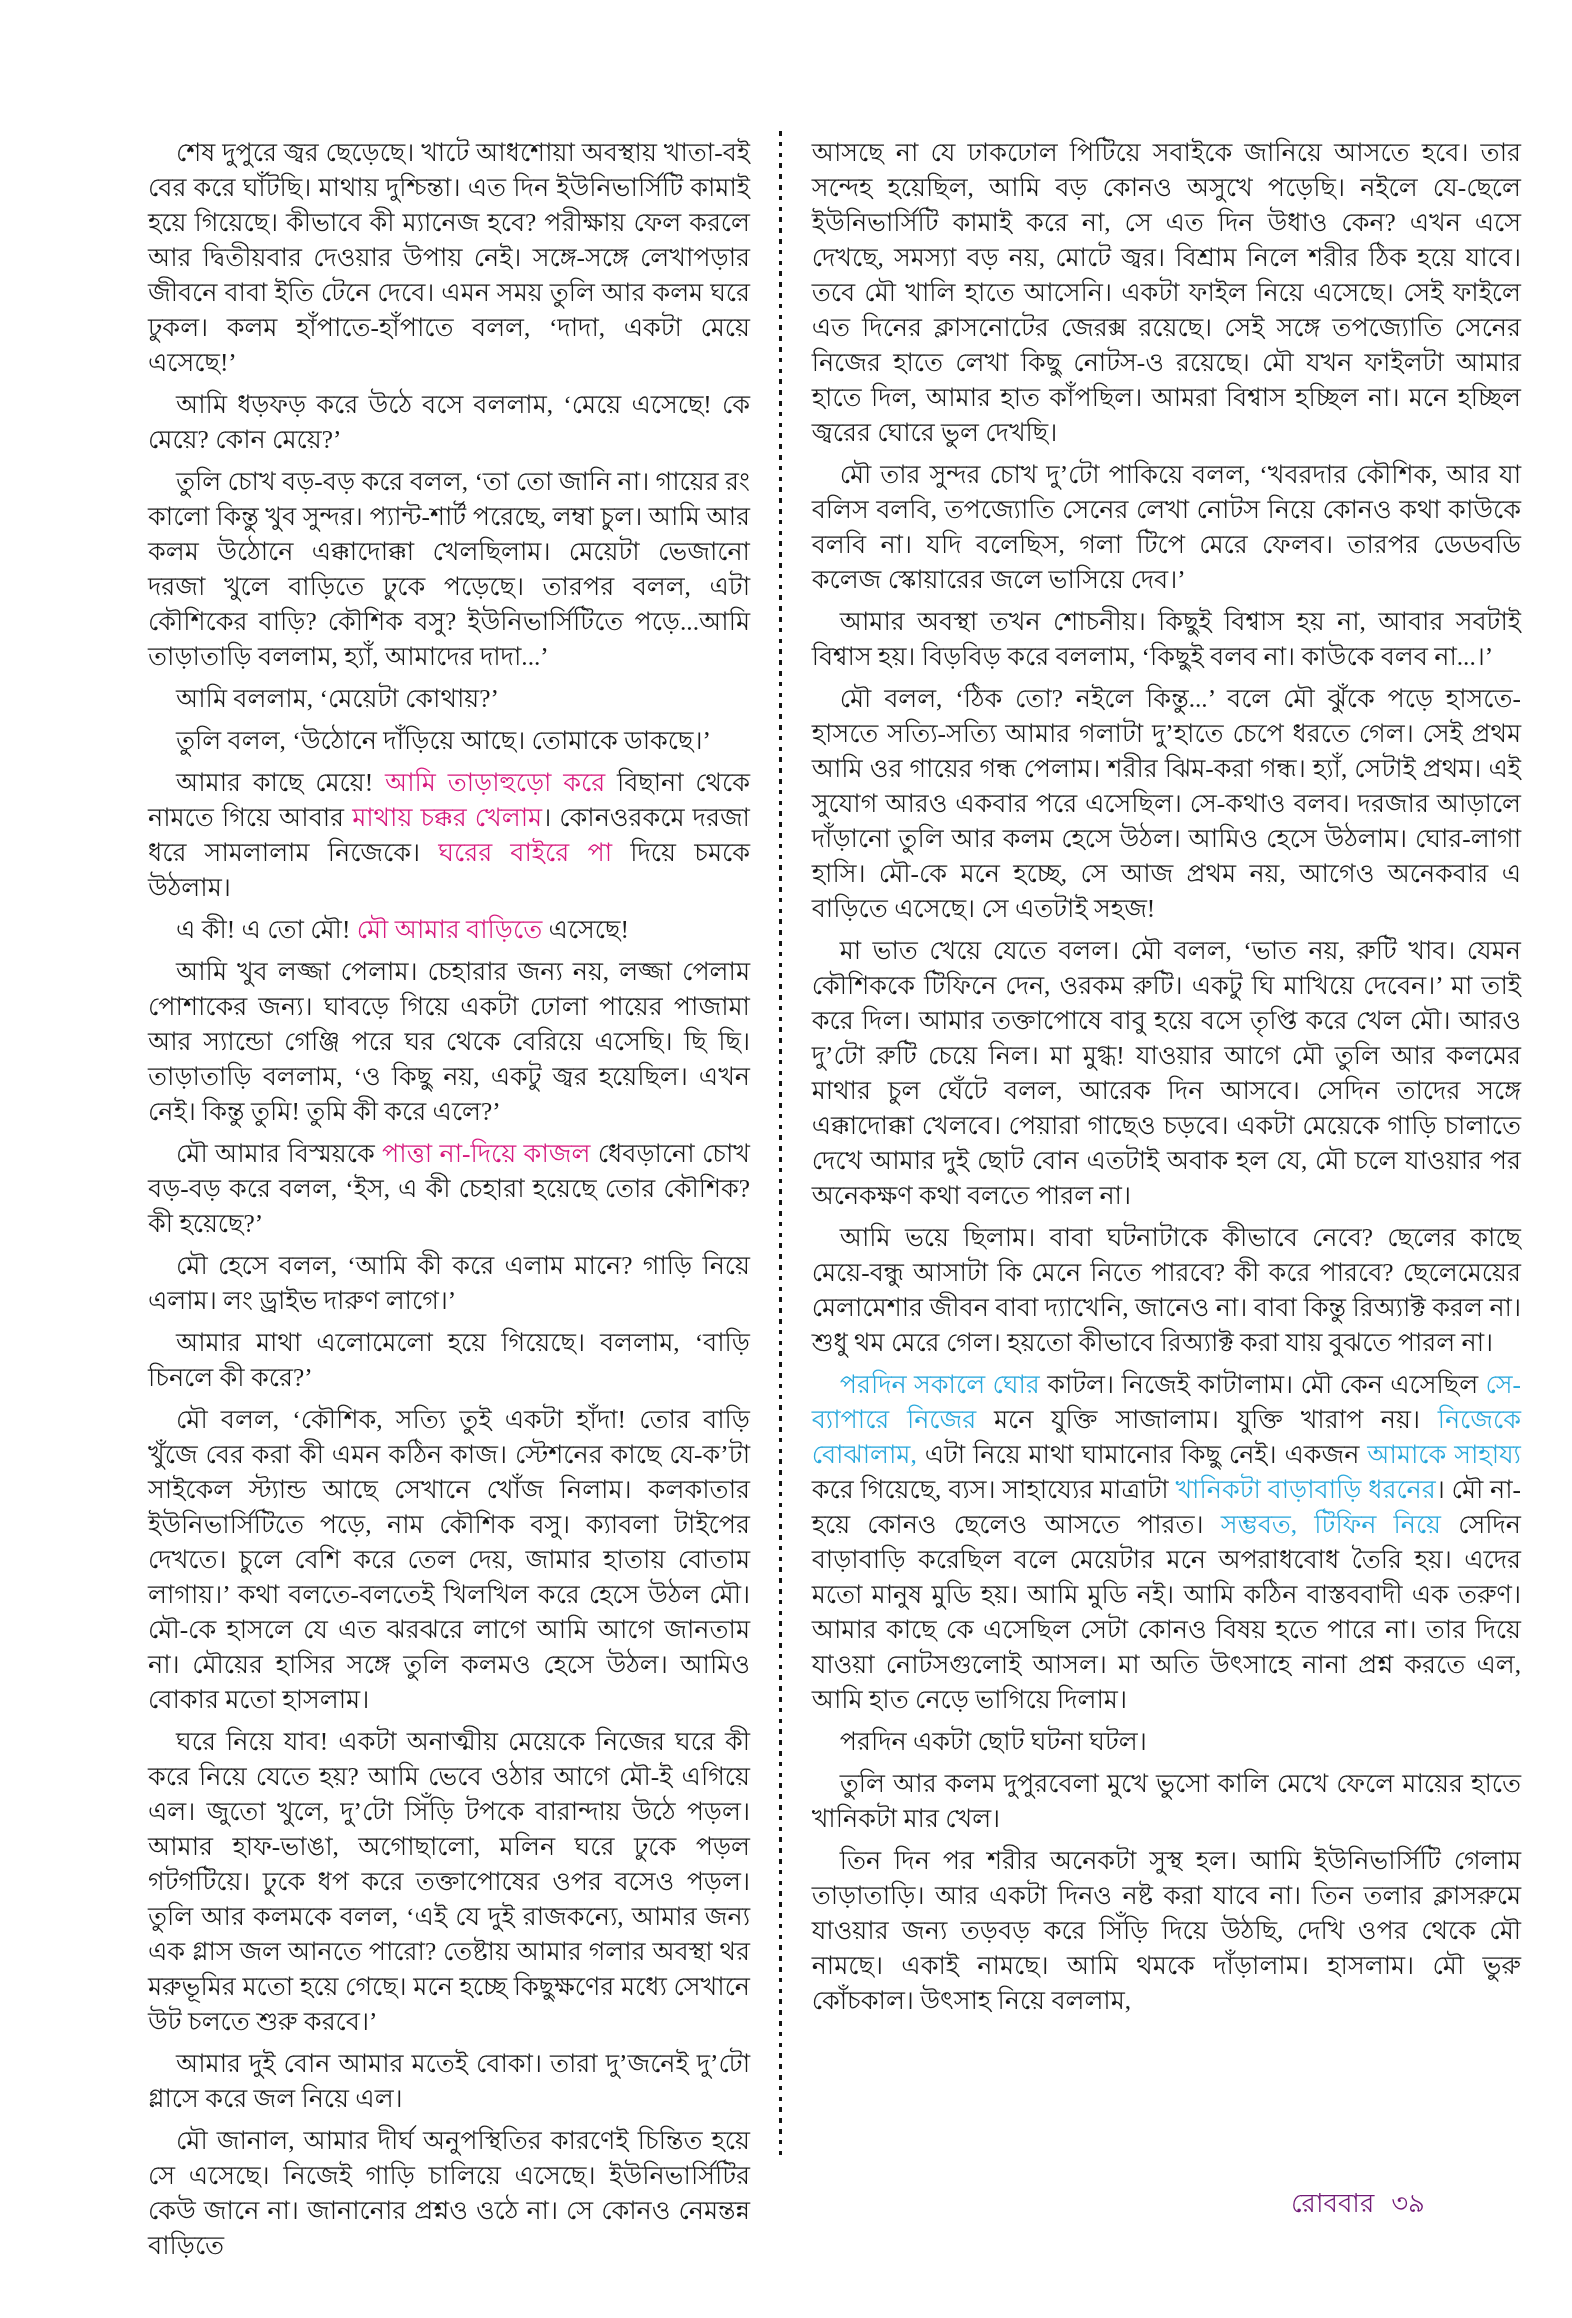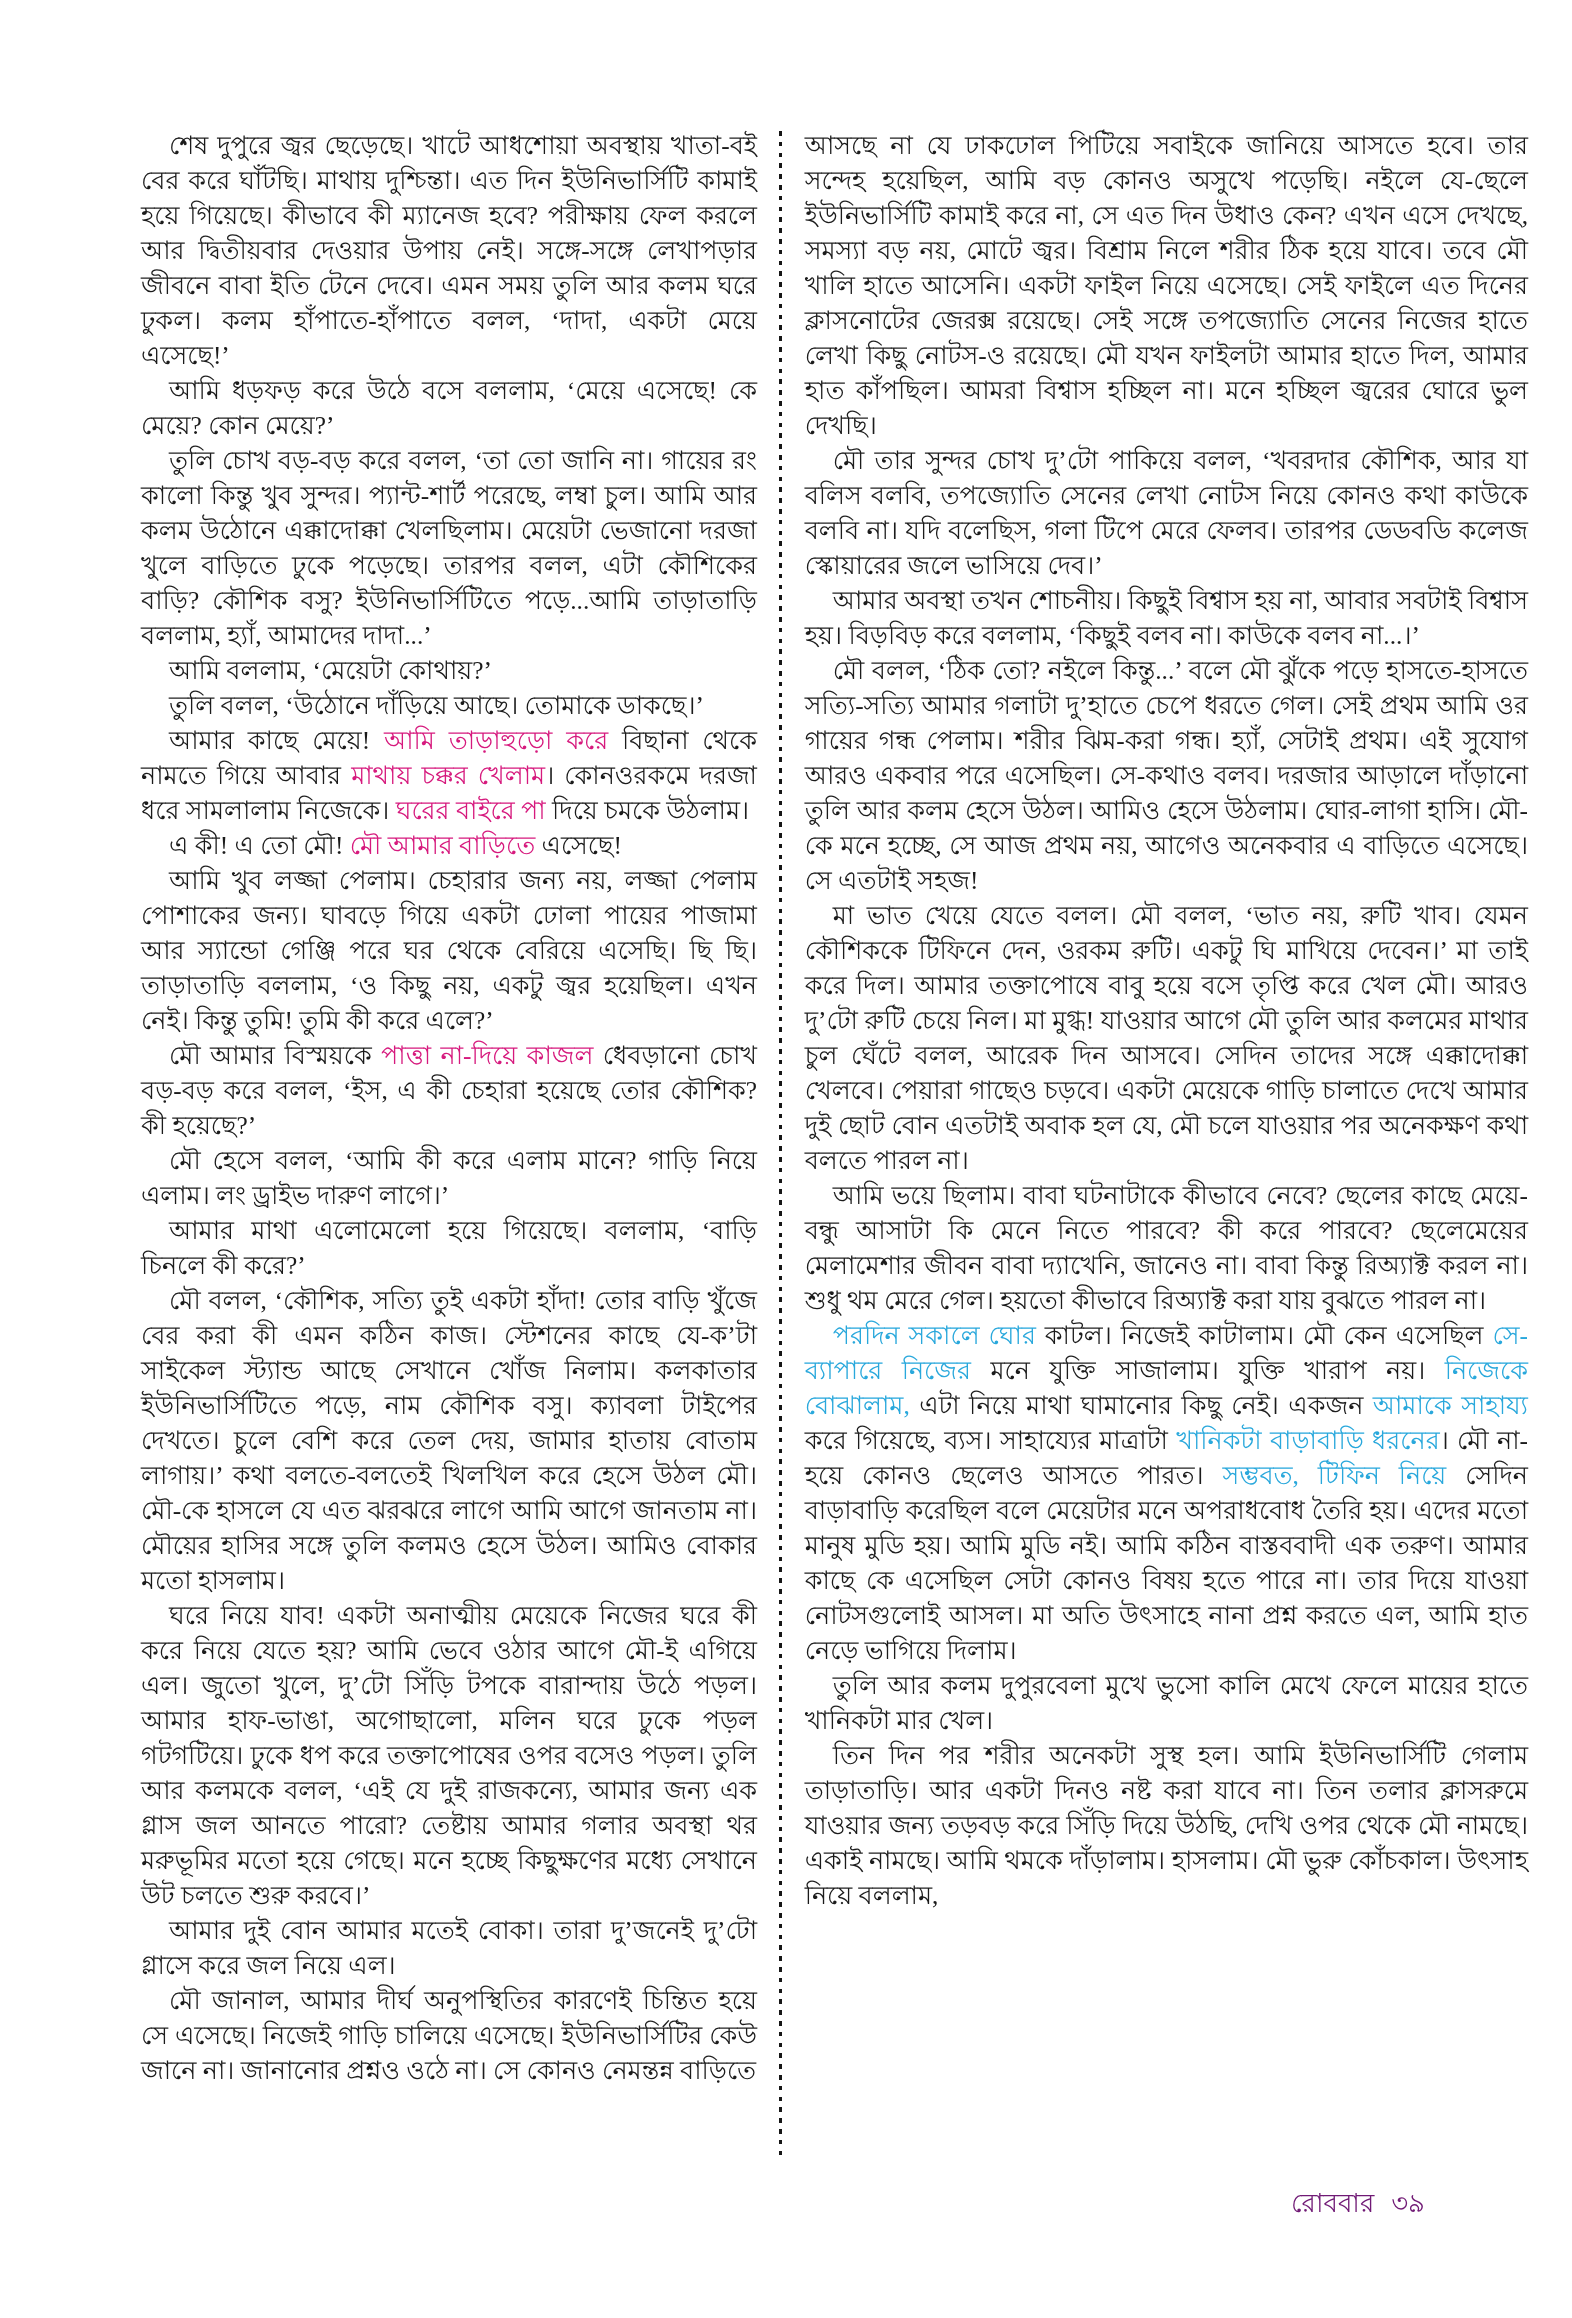--- a/index.html
+++ b/index.html
@@ -31,21 +31,21 @@
   .divider {
     width: 3.1px;
     height: 2026px;
     margin: 3.1px 23px 0 21.6px;
     background: repeating-linear-gradient(
       to bottom,
       #161616 0px, #161616 4.6px,
       transparent 4.6px, transparent 10.8px
     );
   }
-  .para { margin: 0; }
+  .para { margin: 7px; }
   .para.indent { text-indent: 28px; }
   .seg-default { color: var(--ink, #1b1b1b); }
   .seg-pink    { color: var(--pink, #d6197d); }
   .seg-cyan    { color: var(--cyan, #29a8dc); }
   .footer {
     position: absolute;
     top: 2172px;
     right: 148px;
     font-size: 26px;
     line-height: 31px;
@@ -79,20 +79,21 @@
       </div>
     <div class="divider"></div>
     <div class="column column-right">
         <p class="para"><span class="seg-default">আসছে না যে ঢাকঢোল পিটিয়ে সবাইকে জানিয়ে আসতে হবে। তার সন্দেহ হয়েছিল, আমি বড় কোনও অসুখে পড়েছি। নইলে যে-ছেলে ইউনিভার্সিটি কামাই করে না, সে এত দিন উধাও কেন? এখন এসে দেখছে, সমস্যা বড় নয়, মোটে জ্বর। বিশ্রাম নিলে শরীর ঠিক হয়ে যাবে। তবে মৌ খালি হাতে আসেনি। একটা ফাইল নিয়ে এসেছে। সেই ফাইলে এত দিনের ক্লাসনোটের জেরক্স রয়েছে। সেই সঙ্গে তপজ্যোতি সেনের নিজের হাতে লেখা কিছু নোটস-ও রয়েছে। মৌ যখন ফাইলটা আমার হাতে দিল, আমার হাত কাঁপছিল। আমরা বিশ্বাস হচ্ছিল না। মনে হচ্ছিল জ্বরের ঘোরে ভুল দেখছি।</span></p>
         <p class="para indent"><span class="seg-default">মৌ তার সুন্দর চোখ দু’টো পাকিয়ে বলল, ‘খবরদার কৌশিক, আর যা বলিস বলবি, তপজ্যোতি সেনের লেখা নোটস নিয়ে কোনও কথা কাউকে বলবি না। যদি বলেছিস, গলা টিপে মেরে ফেলব। তারপর ডেডবডি কলেজ স্কোয়ারের জলে ভাসিয়ে দেব।’</span></p>
         <p class="para indent"><span class="seg-default">আমার অবস্থা তখন শোচনীয়। কিছুই বিশ্বাস হয় না, আবার সবটাই বিশ্বাস হয়। বিড়বিড় করে বললাম, ‘কিছুই বলব না। কাউকে বলব না...।’</span></p>
         <p class="para indent"><span class="seg-default">মৌ বলল, ‘ঠিক তো? নইলে কিন্তু...’ বলে মৌ ঝুঁকে পড়ে হাসতে-হাসতে সত্যি-সত্যি আমার গলাটা দু’হাতে চেপে ধরতে গেল। সেই প্রথম আমি ওর গায়ের গন্ধ পেলাম। শরীর ঝিম-করা গন্ধ। হ্যাঁ, সেটাই প্রথম। এই সুযোগ আরও একবার পরে এসেছিল। সে-কথাও বলব। দরজার আড়ালে দাঁড়ানো তুলি আর কলম হেসে উঠল। আমিও হেসে উঠলাম। ঘোর-লাগা হাসি। মৌ-কে মনে হচ্ছে, সে আজ প্রথম নয়, আগেও অনেকবার এ বাড়িতে এসেছে। সে এতটাই সহজ!</span></p>
         <p class="para indent"><span class="seg-default">মা ভাত খেয়ে যেতে বলল। মৌ বলল, ‘ভাত নয়, রুটি খাব। যেমন কৌশিককে টিফিনে দেন, ওরকম রুটি। একটু ঘি মাখিয়ে দেবেন।’ মা তাই করে দিল। আমার তক্তাপোষে বাবু হয়ে বসে তৃপ্তি করে খেল মৌ। আরও দু’টো রুটি চেয়ে নিল। মা মুগ্ধ! যাওয়ার আগে মৌ তুলি আর কলমের মাথার চুল ঘেঁটে বলল, আরেক দিন আসবে। সেদিন তাদের সঙ্গে এক্কাদোক্কা খেলবে। পেয়ারা গাছেও চড়বে। একটা মেয়েকে গাড়ি চালাতে দেখে আমার দুই ছোট বোন এতটাই অবাক হল যে, মৌ চলে যাওয়ার পর অনেকক্ষণ কথা বলতে পারল না।</span></p>
         <p class="para indent"><span class="seg-default">আমি ভয়ে ছিলাম। বাবা ঘটনাটাকে কীভাবে নেবে? ছেলের কাছে মেয়ে-বন্ধু আসাটা কি মেনে নিতে পারবে? কী করে পারবে? ছেলেমেয়ের মেলামেশার জীবন বাবা দ্যাখেনি, জানেও না। বাবা কিন্তু রিঅ্যাক্ট করল না। শুধু থম মেরে গেল। হয়তো কীভাবে রিঅ্যাক্ট করা যায় বুঝতে পারল না।</span></p>
         <p class="para indent"><span class="seg-cyan">পরদিন সকালে ঘোর</span><span class="seg-default"> কাটল। নিজেই কাটালাম। মৌ কেন এসেছিল </span><span class="seg-cyan">সে-ব্যাপারে নিজের</span><span class="seg-default"> মনে যুক্তি সাজালাম। যুক্তি খারাপ নয়। </span><span class="seg-cyan">নিজেকে বোঝালাম,</span><span class="seg-default"> এটা নিয়ে মাথা ঘামানোর কিছু নেই। একজন </span><span class="seg-cyan">আমাকে সাহায্য</span><span class="seg-default"> করে গিয়েছে, ব্যস। সাহায্যের মাত্রাটা </span><span class="seg-cyan">খানিকটা বাড়াবাড়ি ধরনের</span><span class="seg-default">। মৌ না-হয়ে কোনও ছেলেও আসতে পারত। </span><span class="seg-cyan">সম্ভবত, টিফিন নিয়ে</span><span class="seg-default"> সেদিন বাড়াবাড়ি করেছিল বলে মেয়েটার মনে অপরাধবোধ তৈরি হয়। এদের মতো মানুষ মুডি হয়। আমি মুডি নই। আমি কঠিন বাস্তববাদী এক তরুণ। আমার কাছে কে এসেছিল সেটা কোনও বিষয় হতে পারে না। তার দিয়ে যাওয়া নোটসগুলোই আসল। মা অতি উৎসাহে নানা প্রশ্ন করতে এল, আমি হাত নেড়ে ভাগিয়ে দিলাম।</span></p>
+        <p class="para indent"><span class="seg-default">পরদিন একটা ছোট ঘটনা ঘটল।</span></p>
         <p class="para indent"><span class="seg-default">তুলি আর কলম দুপুরবেলা মুখে ভুসো কালি মেখে ফেলে মায়ের হাতে খানিকটা মার খেল।</span></p>
         <p class="para indent"><span class="seg-default">তিন দিন পর শরীর অনেকটা সুস্থ হল। আমি ইউনিভার্সিটি গেলাম তাড়াতাড়ি। আর একটা দিনও নষ্ট করা যাবে না। তিন তলার ক্লাসরুমে যাওয়ার জন্য তড়বড় করে সিঁড়ি দিয়ে উঠছি, দেখি ওপর থেকে মৌ নামছে। একাই নামছে। আমি থমকে দাঁড়ালাম। হাসলাম। মৌ ভুরু কোঁচকাল। উৎসাহ নিয়ে বললাম,</span></p>
       </div>
   </div>
   <div class="footer">
     <span class="mag">রোববার</span><span>৩৯</span>
   </div>
 </div>
 
 

